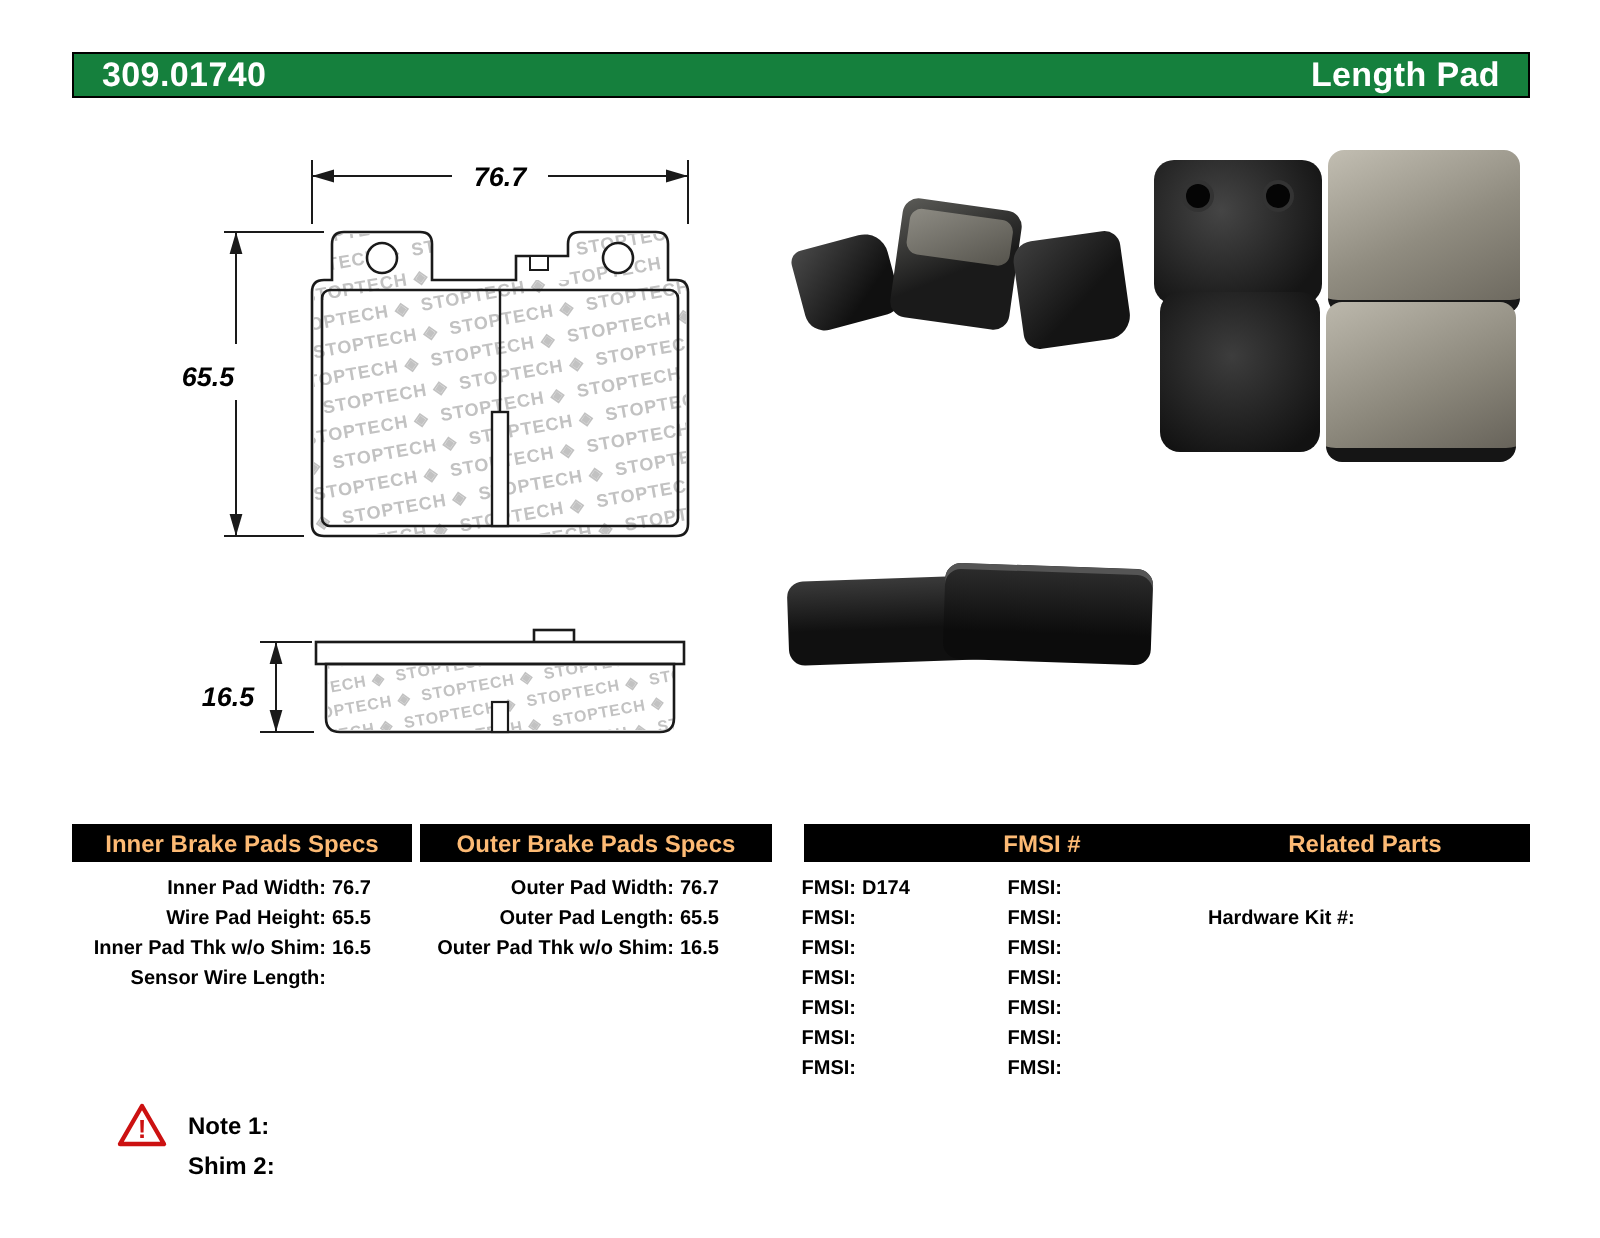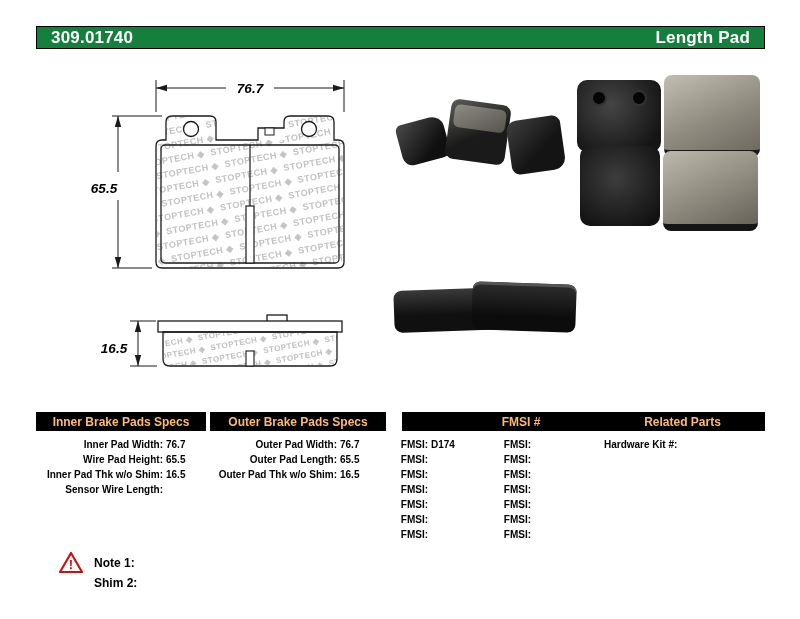--- a/index.html
+++ b/index.html
@@ -63,21 +63,21 @@
   .col{position:absolute;top:437px;font-size:10px;font-weight:bold;z-index:3;}
   .inner-col{left:36px;width:170px;}
   .outer-col{left:210px;width:176px;}
   .fmsi-col{left:390px;width:206px;display:flex;justify-content:center;}
   .fmsi-sub{width:103px;}
   .related-col{left:600px;width:165px;}
   .srow{display:flex;height:15px;line-height:15px;}
   .srow .lbl{flex:0 0 127px;text-align:right;padding-right:3px;white-space:nowrap;}
   .srow .val{text-align:left;white-space:nowrap;}
   .fmsi-sub .srow .lbl{flex:0 0 38px;}
-  .related-col .srow .lbl{flex:0 0 auto;text-align:left;padding-left:4px;}
+  .related-col .srow .lbl{flex:0 0 auto;text-align:left;padding-left:4px;margin-top:15px;}
 
   
   .warn{position:absolute;left:58px;top:551px;z-index:3;}
   .note{position:absolute;font-weight:bold;font-size:12px;z-index:3;}
   .n1{left:94px;top:556px;}
   .n2{left:94px;top:576px;}
 </style>
 </head>
 <body>
 

